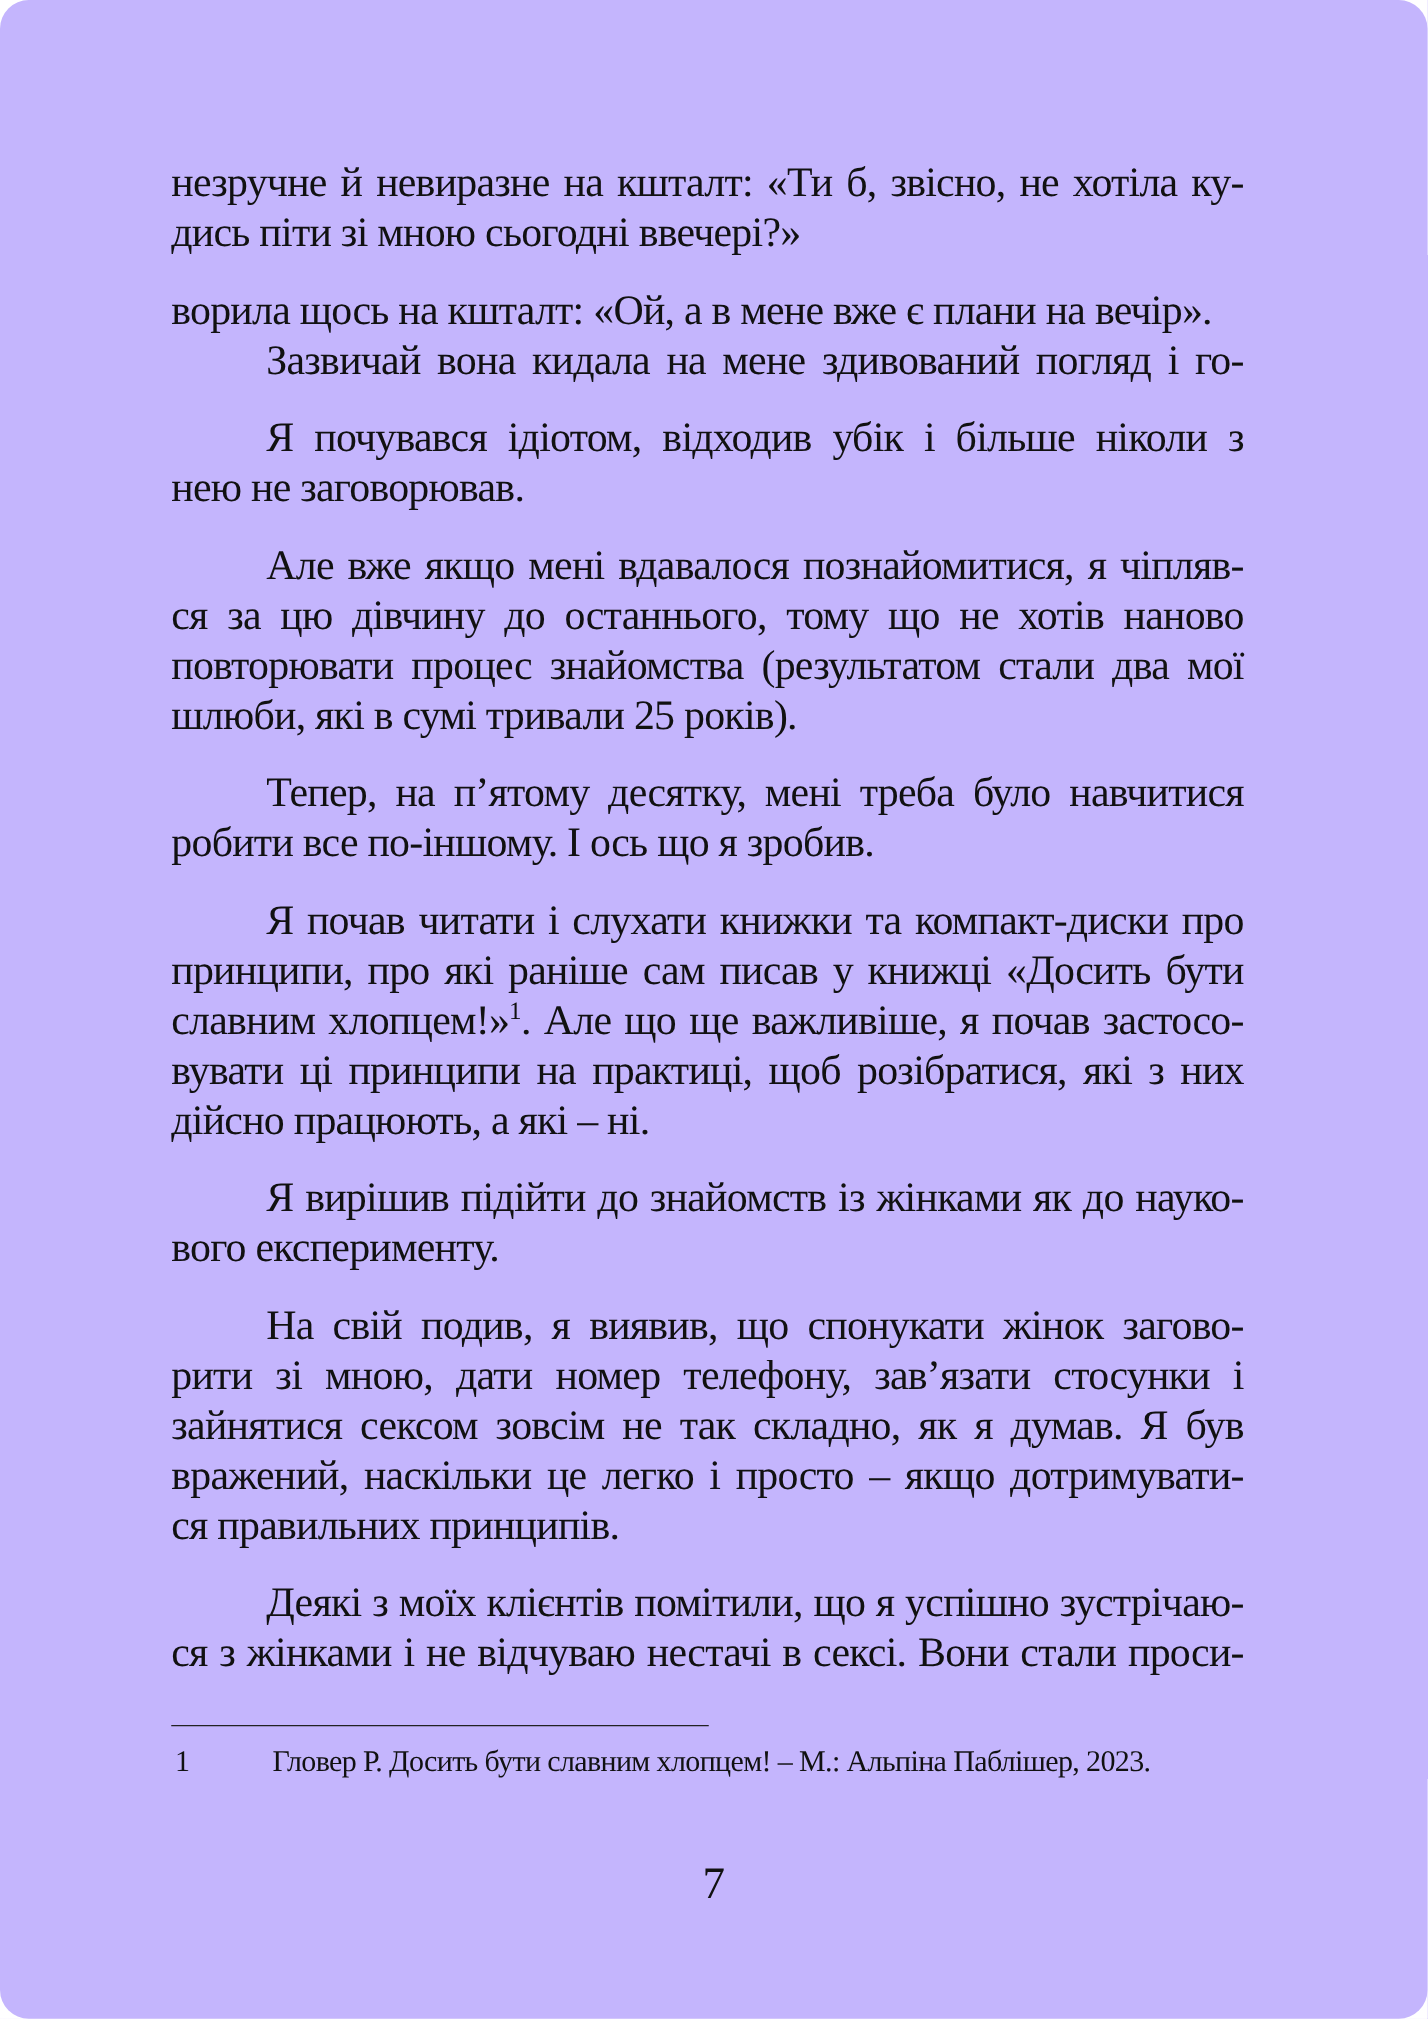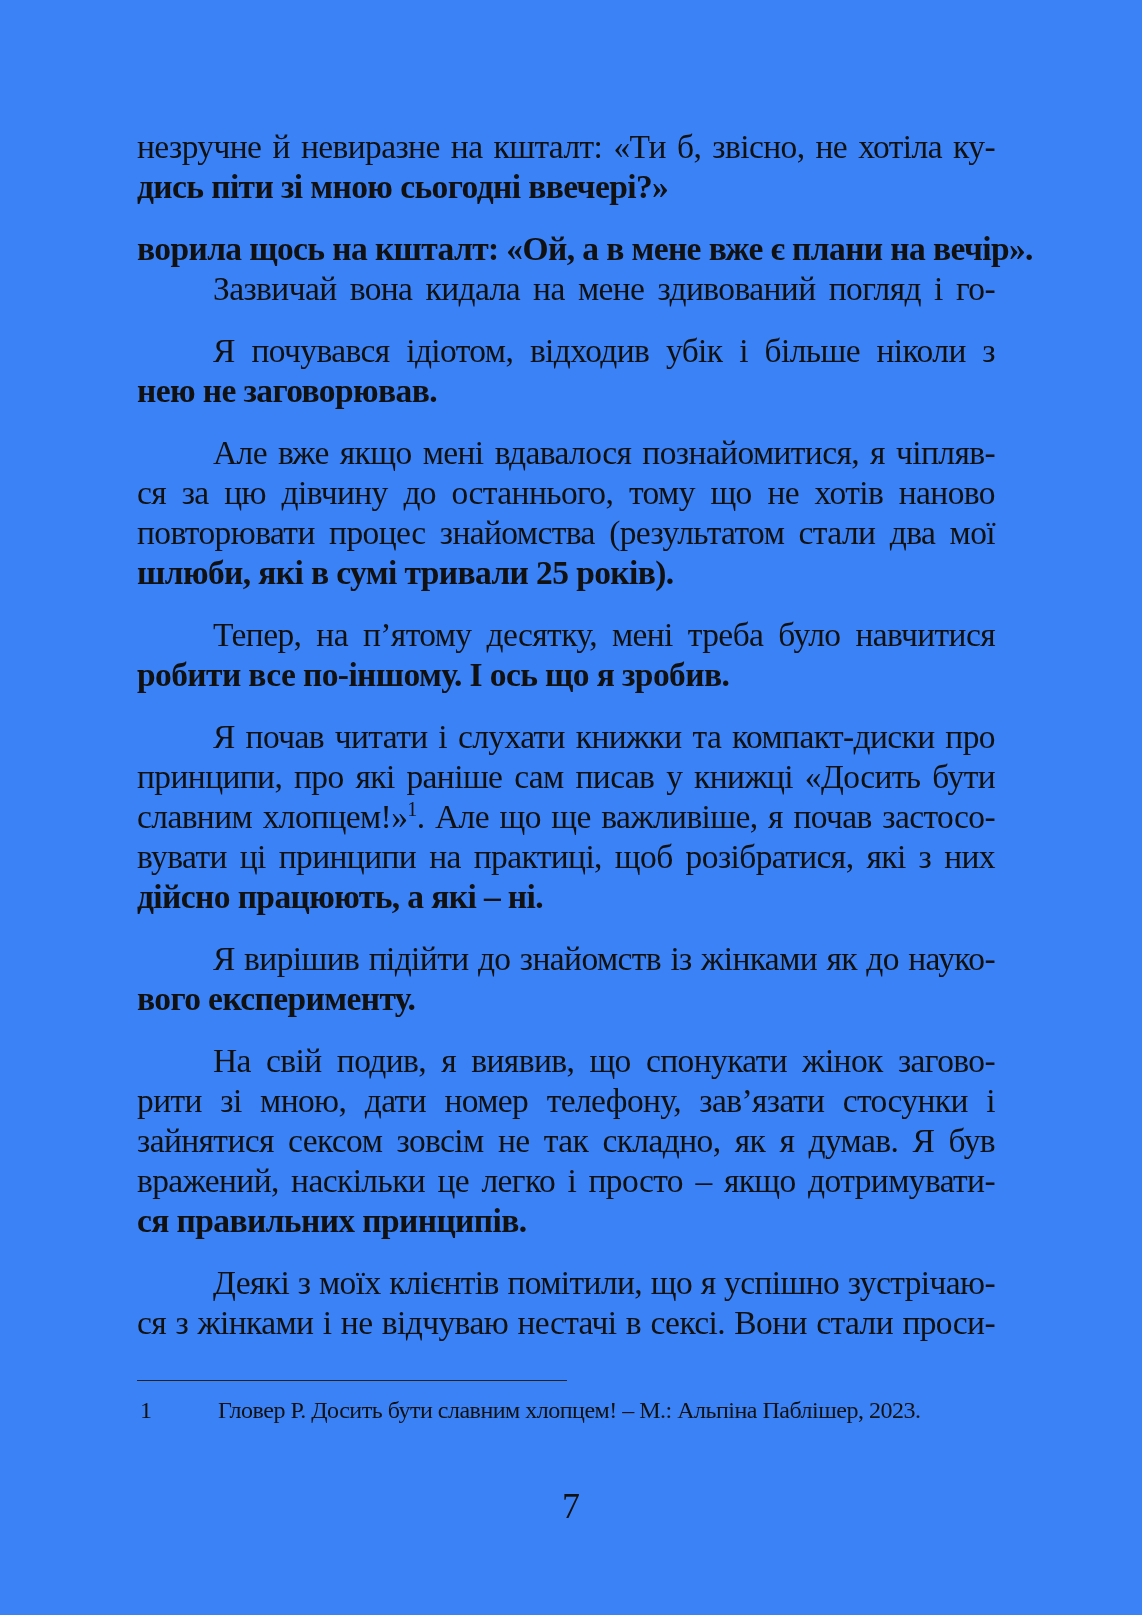--- a/index.html
+++ b/index.html
@@ -1,25 +1,25 @@
 <!DOCTYPE html>
 <html><head>
 <meta charset="utf-8">
 <style>
   html, body { margin: 0; padding: 0; background: #ffffff; }
   body { width: 1142px; height: 1615px; position: relative; overflow: hidden; }
-  .page { position: absolute; left: 0; top: 0; width: 1142px; height: 1615px; background: #3b82f6; }
+  .page { position: absolute; left: 0; top: 0; width: 1142px; height: 1615px; background: #c4b5fd; border-radius: 23px; }
   .text {
     position: absolute; left: 137px; top: 127px; width: 858px;
     font-family: "Liberation Serif", serif; font-size: 33.5px; line-height: 40px;
     color: #111; text-align: justify; letter-spacing: -0.6px;
   }
   .para { margin: 0 0 22px 0; }
   .line { display: block; text-align: justify; text-align-last: justify; white-space: nowrap; }
-  .line.last { text-align-last: left; font-weight: bold; }
+  .line.last { text-align-last: left; }
   sup { font-size: 20px; line-height: 0; vertical-align: 12px; }
   .rule { position: absolute; left: 137px; top: 1380px; width: 430px; height: 0; border-top: 1.5px solid #222; }
   .footnote { position: absolute; left: 137px; top: 1397px; width: 858px; font-family: "Liberation Serif", serif; font-size: 24px; color: #111; letter-spacing: -0.5px; }
   .fn-num { position: absolute; left: 3px; top: 0; }
   .fn-text { position: absolute; left: 81px; top: 0; white-space: nowrap; }
   .pagenum { position: absolute; left: 0; width: 1142px; top: 1485px; text-align: center; font-family: "Liberation Serif", serif; font-size: 36px; color: #111; }
 </style>
 </head>
 <body>
 

